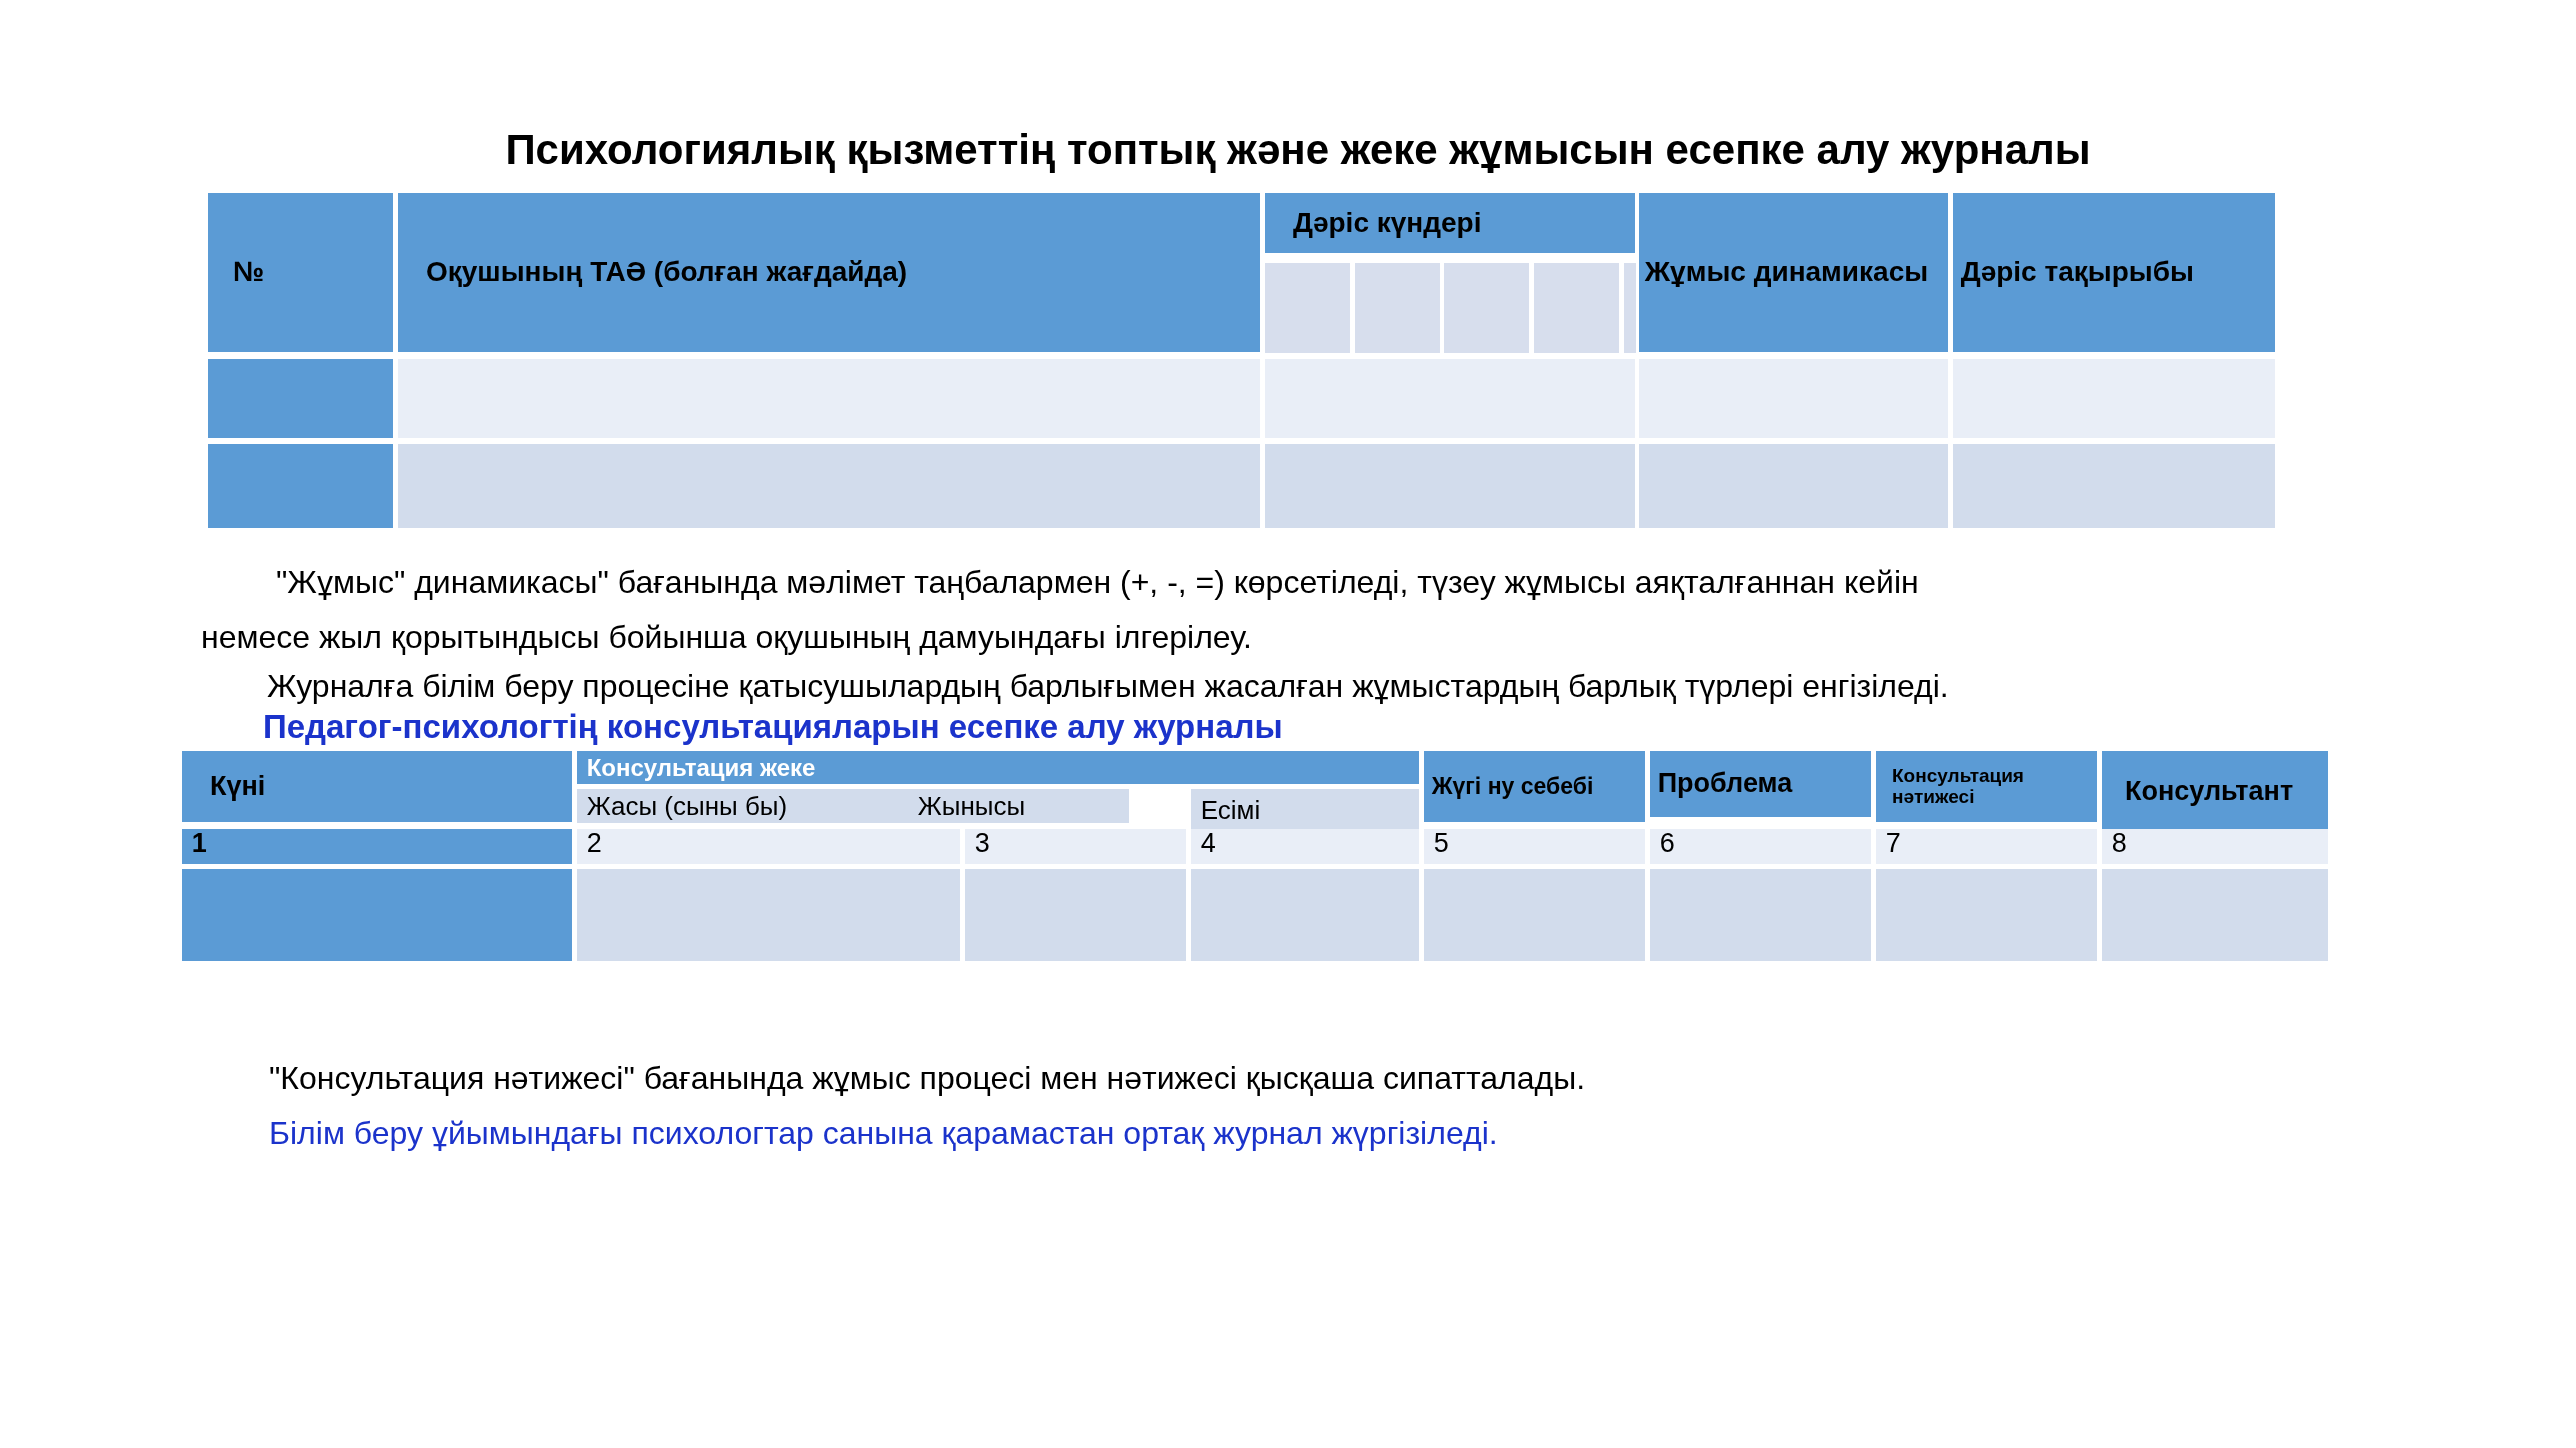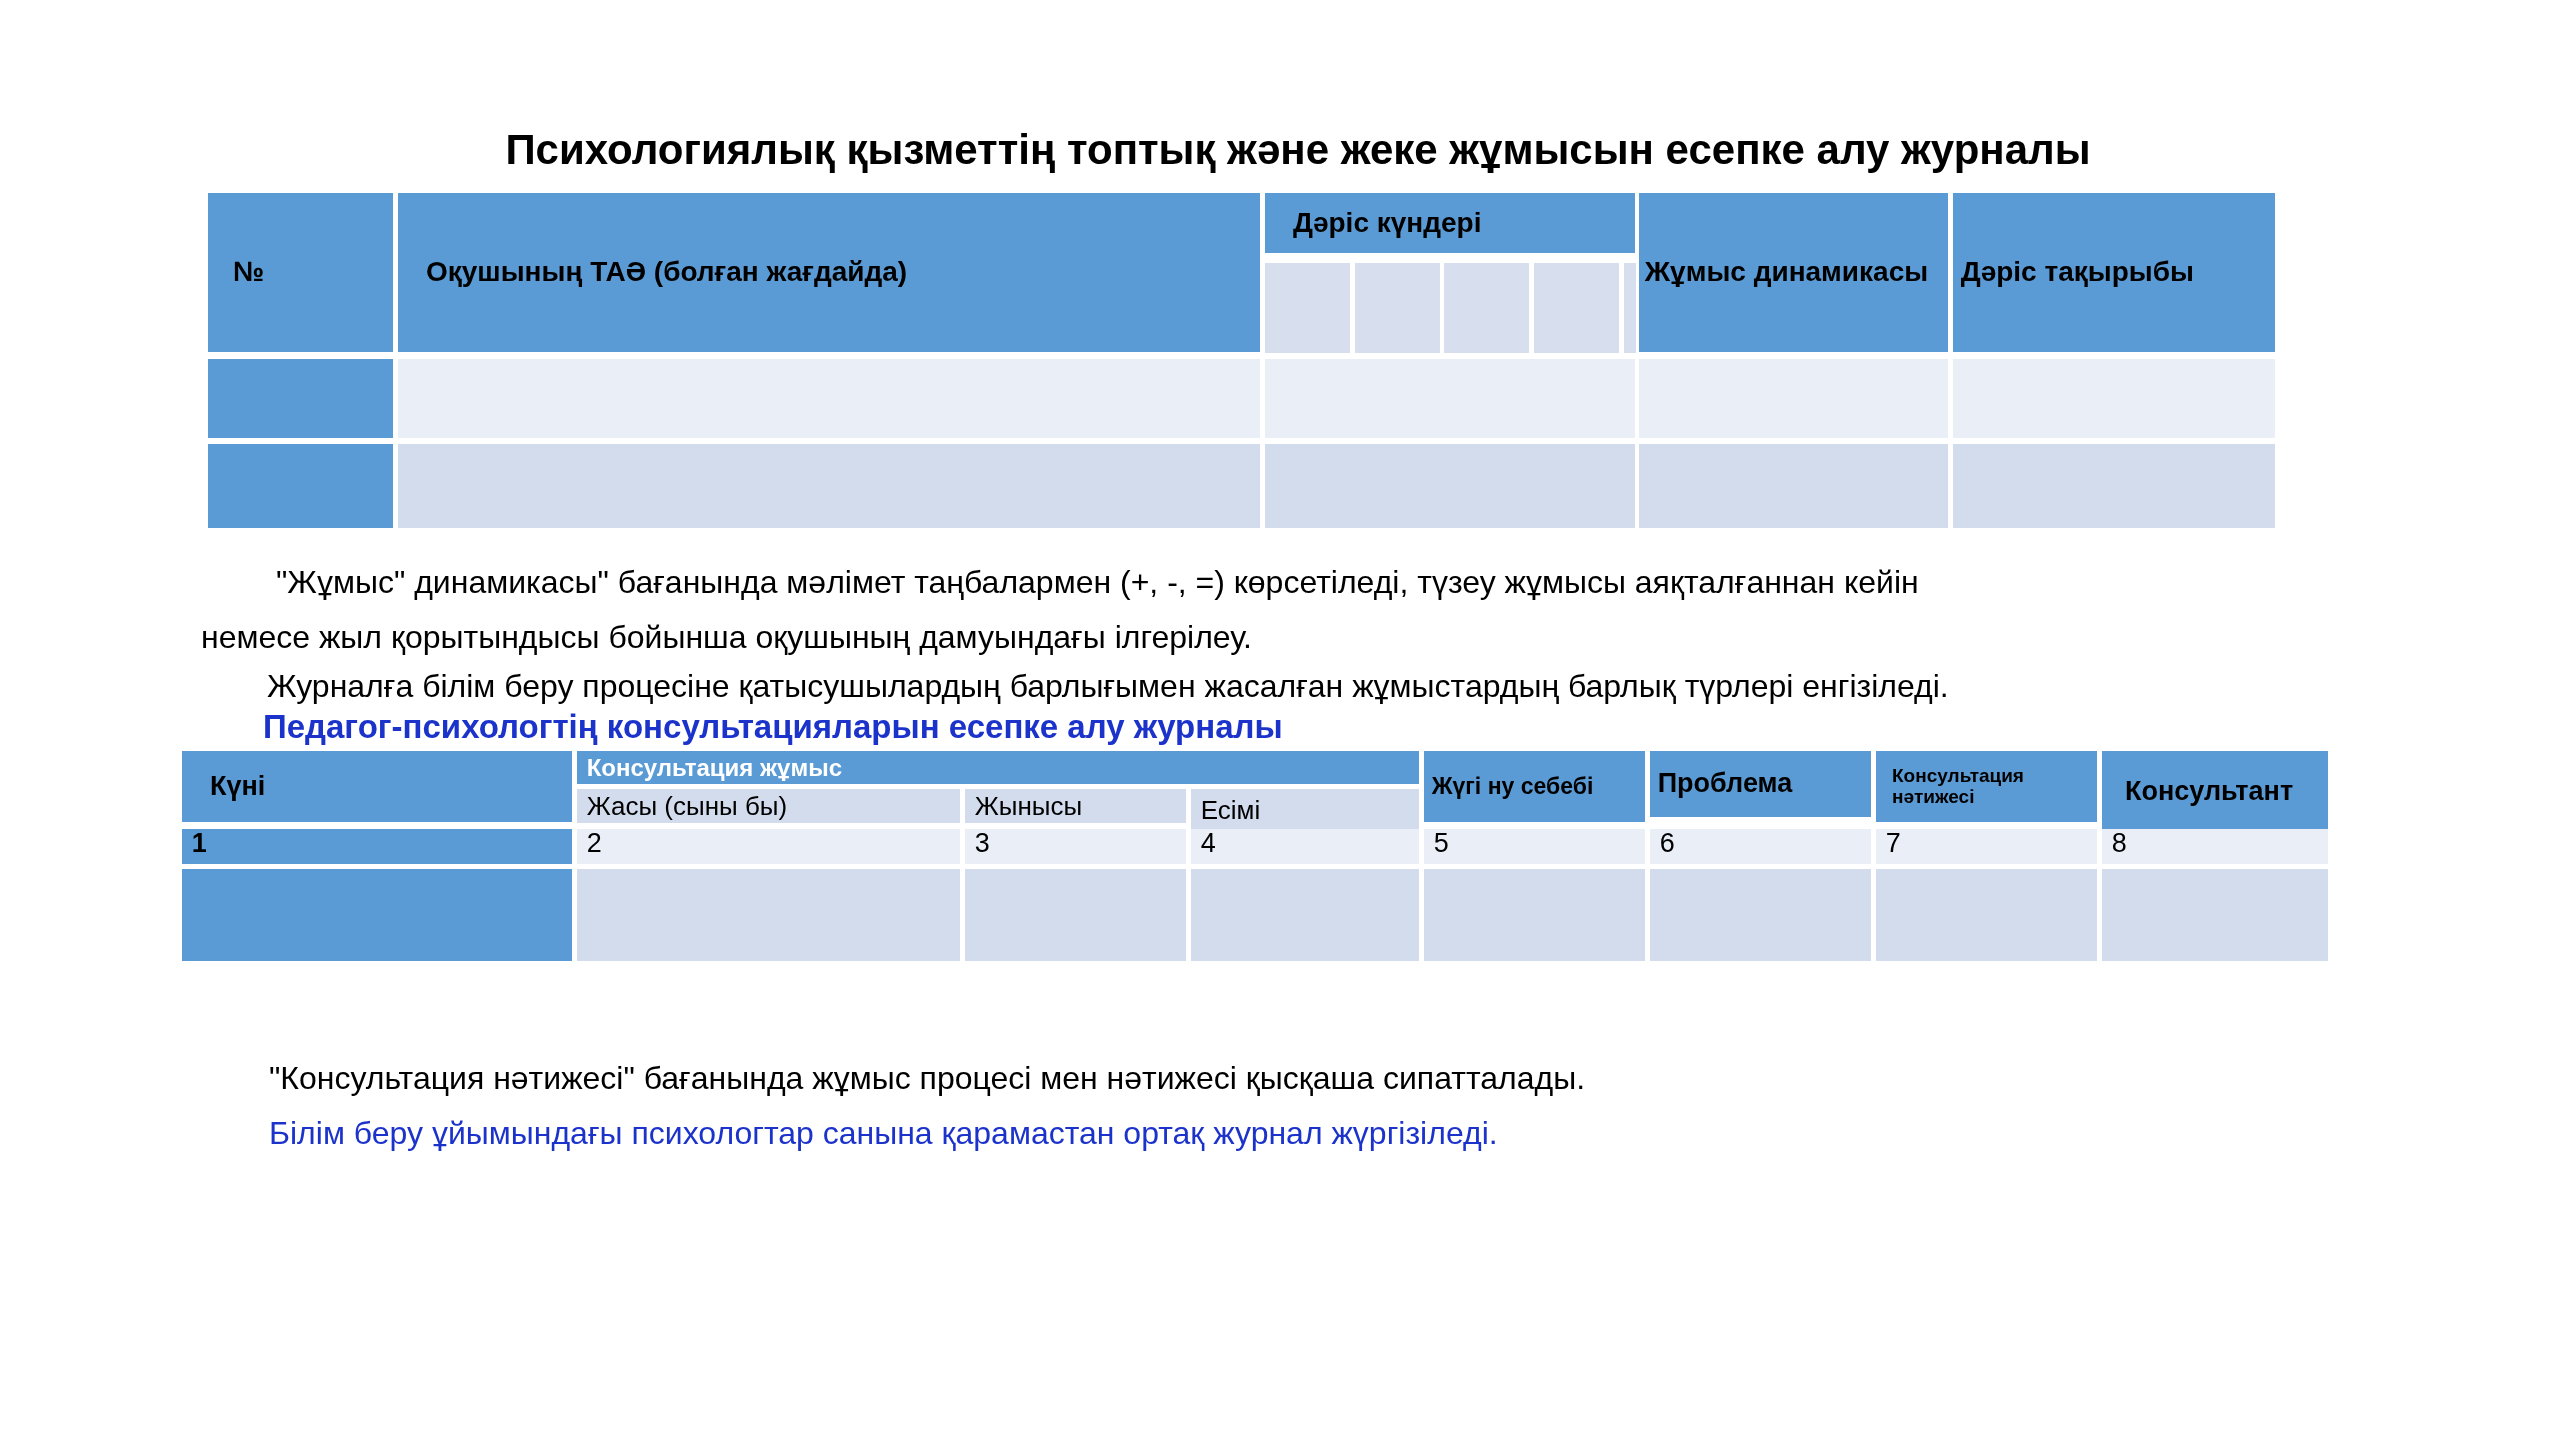--- a/index.html
+++ b/index.html
@@ -71,24 +71,24 @@
 
   <div class="para" style="left:266px;top:566px;">"Жұмыс" динамикасы" бағанында мәлімет таңбалармен (+, -, =) көрсетіледі, түзеу жұмысы аяқталғаннан кейін</div>
   <div class="para" style="left:191px;top:621px;">немесе жыл қорытындысы бойынша оқушының дамуындағы ілгерілеу.</div>
   <div class="para bluetext boldhead" style="left:253px;top:710px;">Педагог-психологтің консультацияларын есепке алу журналы</div>
   <div class="para" style="left:257px;top:670px;">Журналға білім беру процесіне қатысушылардың барлығымен жасалған жұмыстардың барлық түрлері енгізіледі.</div>
 
   <div class="abs" style="left:0;top:0;width:0;height:0;">
 
     <div class="cell blue hdr" style="left:172px;top:751px;width:390px;height:71px;font-size:27px;">Күні</div>
 
-    <div class="cell blue whitetxt" style="left:567px;top:751px;width:842px;height:33px;padding-left:9.7px;">Консультация жұмыс</div>
+    <div class="cell blue whitetxt" style="left:567px;top:751px;width:842px;height:33px;padding-left:9.7px;">Консультация жеке</div>
 
     <div class="cell dark subhdr" style="left:567px;top:789px;width:383px;height:34px;">Жасы (сыны бы)</div>
-    <div class="cell dark subhdr" style="left:955px;top:789px;width:221px;height:34px;">Жынысы</div>
+    <div class="cell dark subhdr" style="left:898px;top:789px;width:221px;height:34px;">Жынысы</div>
     <div class="cell dark subhdr" style="left:1181px;top:789px;width:228px;height:42px;">Есімі</div>
 
     <div class="cell blue hdr" style="left:1414px;top:751px;width:221px;height:71px;font-size:23px;padding-left:7.7px;">Жүгі ну себебі</div>
     <div class="cell blue hdr" style="left:1640px;top:751px;width:221px;height:66px;font-size:27px;padding-left:7.7px;">Проблема</div>
     <div class="cell blue hdr" style="left:1866px;top:751px;width:221px;height:71px;font-size:19px;padding-left:16px;white-space:normal;">Консультация нәтижесі</div>
     <div class="cell blue hdr" style="left:2092px;top:751px;width:226px;height:81px;font-size:27px;padding-left:23px;">Консультант</div>
 
     <div class="cell blue numcell" style="left:172px;top:829px;width:390px;height:35px;font-weight:bold;">1</div>
     <div class="cell light numcell" style="left:567px;top:829px;width:383px;height:35px;">2</div>
     <div class="cell light numcell" style="left:955px;top:829px;width:221px;height:35px;">3</div>

